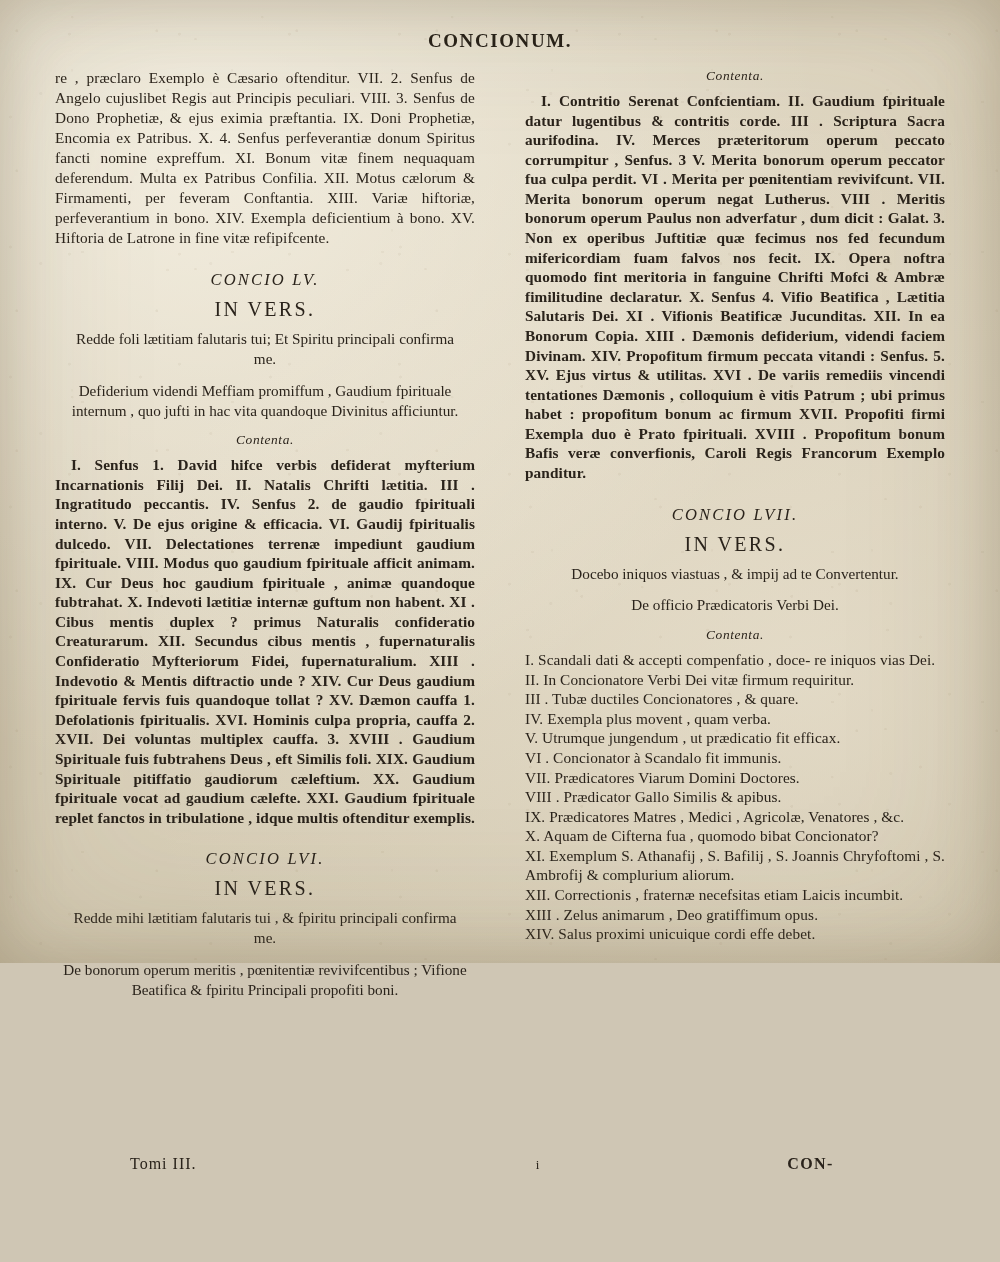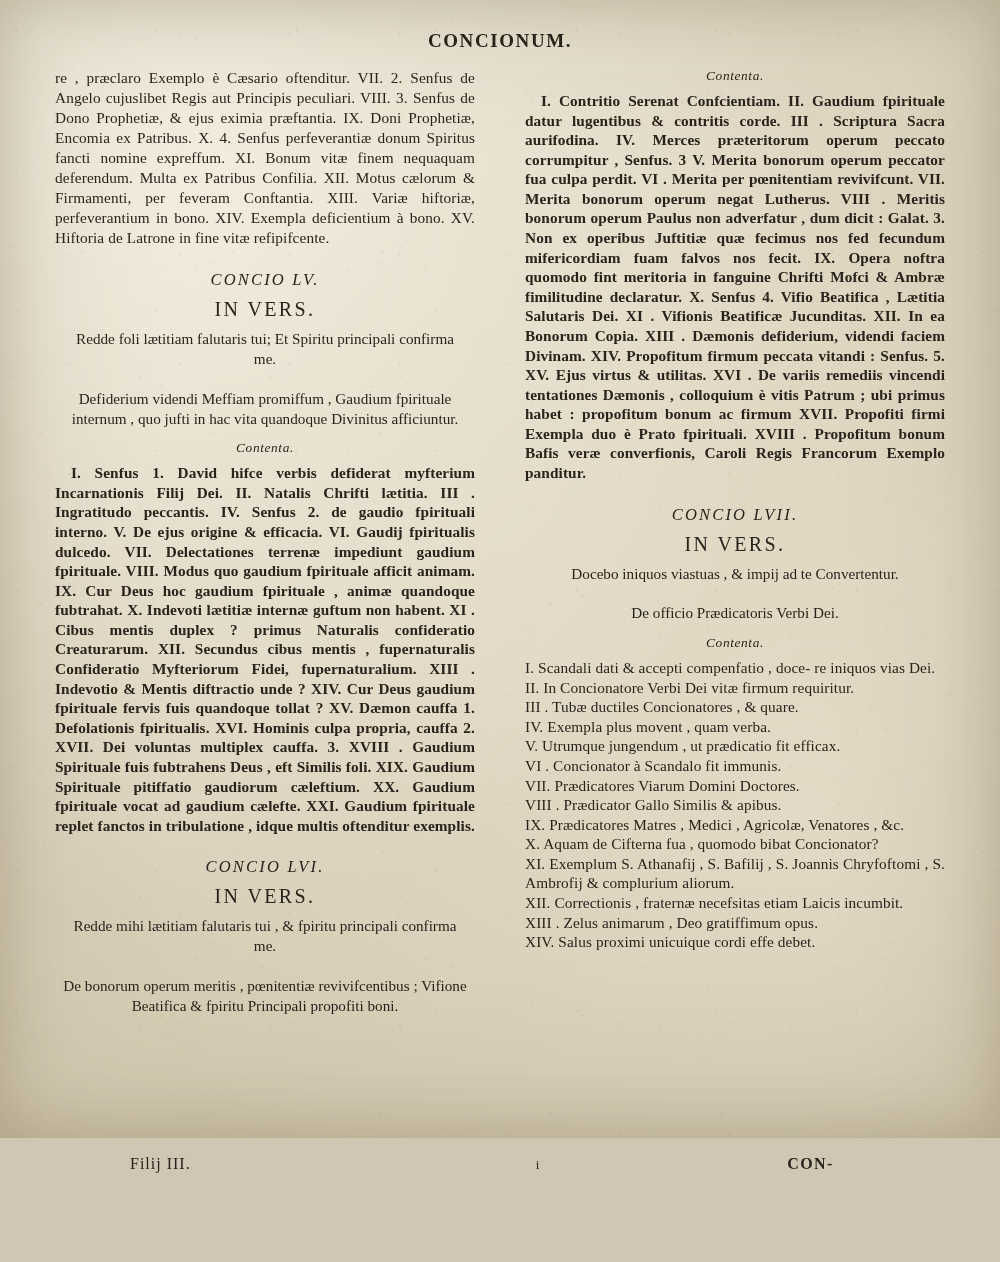--- a/index.html
+++ b/index.html
@@ -9,21 +9,21 @@
   body {
     width: 1000px;
     height: 1262px;
     background: #cfc6b4;
     font-family: "Liberation Serif", serif;
     overflow: hidden;
   }
   .page {
     position: relative;
     width: 1000px;
-    height: 1138px;
+    height: 963px;
     background:
       radial-gradient(ellipse at 20% 15%, rgba(255,252,242,0.55) 0%, rgba(255,252,242,0) 55%),
       radial-gradient(ellipse at 80% 70%, rgba(240,232,215,0.5) 0%, rgba(240,232,215,0) 60%),
       linear-gradient(160deg, #e6dfcd 0%, #ded5c0 35%, #d9d0ba 60%, #cdc3aa 100%);
     box-sizing: border-box;
   }
   
   .grain {
     position: absolute;
     inset: 0;
@@ -109,21 +109,21 @@
     text-align: center;
     font-size: 15.2px;
     line-height: 1.3;
     margin: 4px 14px 10px;
     color: #2a231b;
   }
   .abstract {
     text-align: center;
     font-size: 15.2px;
     line-height: 1.3;
-    margin: 20px 6px 12px;
+    margin: 12px 6px 12px;
     color: #2a231b;
   }
   .contenta {
     text-align: center;
     font-style: italic;
     font-size: 13.4px;
     letter-spacing: .6px;
     margin: 10px 0 7px;
     color: #2a231b;
   }
@@ -219,20 +219,20 @@
           <p class="body-text tight list-item blur">XII. Correctionis , fraternæ necefsitas etiam Laicis incumbit.</p>
           <p class="body-text tight list-item blur">XIII . Zelus animarum , Deo gratiffimum opus.</p>
           <p class="body-text tight list-item blur">XIV. Salus proximi unicuique cordi effe debet.</p>
         </div>
 
       </div>
     </div>
   </div>
 
   <div class="footer">
-    <div class="sig-left">Filij III.</div>
+    <div class="sig-left">Tomi III.</div>
     <div class="sig-mid">i</div>
     <div class="sig-right">CON-</div>
   </div>
 
   <div class="grain"></div>
   <div class="edge-shade"></div>
 </div>
 
 </body></html>

